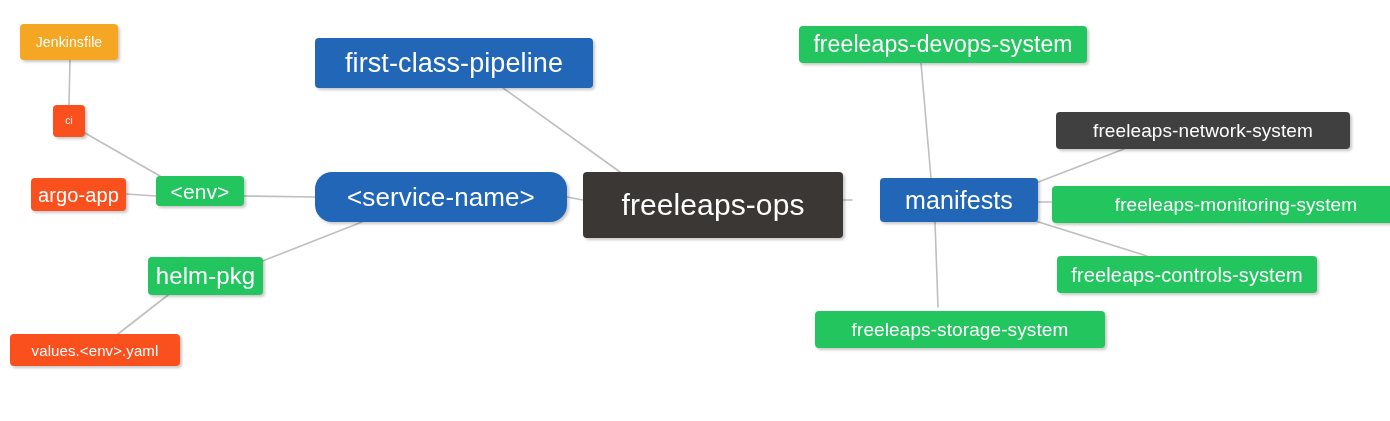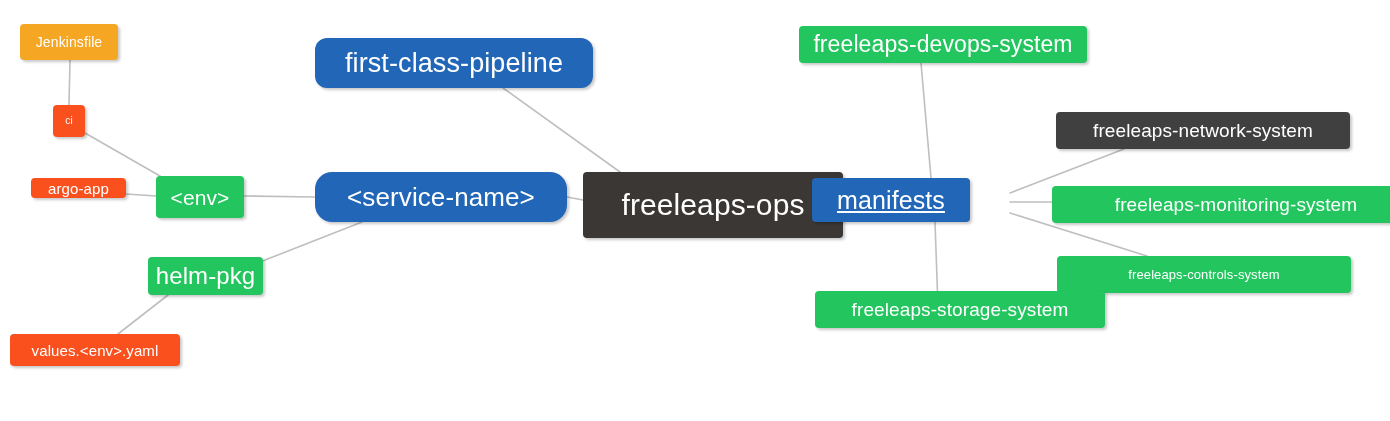--- a/index.html
+++ b/index.html
@@ -64,53 +64,53 @@
       <line x1="1010" y1="213" x2="1147" y2="256" stroke="#bfbfbf" stroke-width="1.6" stroke-linecap="round"></line>
       <line x1="935" y1="222" x2="938" y2="307" stroke="#bfbfbf" stroke-width="1.6" stroke-linecap="round"></line>
     </svg>
   <div id="node-layer">
       <div class="node" style="left: 20px; top: 24px; width: 98px; height: 36px; background: rgb(245, 166, 35); font-size: 14px;">
         <span class="node-label">Jenkinsfile</span>
       </div>
       <div class="node" style="left: 53px; top: 105px; width: 32px; height: 32px; background: rgb(249, 80, 30); font-size: 10px;">
         <span class="node-label">ci</span>
       </div>
-      <div class="node" style="left: 31px; top: 178px; width: 95px; height: 20px; background: rgb(249, 80, 30); font-size: 15px;">
+      <div class="node" style="left: 31px; top: 178px; width: 95px; height: 33px; background: rgb(249, 80, 30); font-size: 20px;">
         <span class="node-label">argo-app</span>
       </div>
-      <div class="node" style="left: 156px; top: 176px; width: 88px; height: 42px; background: rgb(34, 197, 94); font-size: 21px;">
+      <div class="node" style="left: 156px; top: 176px; width: 88px; height: 30px; background: rgb(34, 197, 94); font-size: 21px;">
         <span class="node-label">&lt;env&gt;</span>
       </div>
       <div class="node" style="left: 148px; top: 257px; width: 115px; height: 38px; background: rgb(34, 197, 94); font-size: 24px;">
         <span class="node-label">helm-pkg</span>
       </div>
       <div class="node" style="left: 10px; top: 334px; width: 170px; height: 32px; background: rgb(249, 80, 30); font-size: 15px; text-align: center;">
         <span class="node-label">values.&lt;env&gt;.yaml</span>
       </div>
-      <div class="node" style="left: 315px; top: 38px; width: 278px; height: 50px; background: rgb(33, 102, 183); font-size: 27px; border-radius: 12px;">
+      <div class="node" style="left: 315px; top: 38px; width: 278px; height: 50px; background: rgb(33, 102, 183); font-size: 27px;">
         <span class="node-label">first-class-pipeline</span>
       </div>
       <div class="node" style="left: 315px; top: 172px; width: 252px; height: 50px; background: rgb(33, 102, 183); font-size: 26px; border-radius: 17px;">
         <span class="node-label">&lt;service-name&gt;</span>
       </div>
       <div class="node" style="left: 583px; top: 172px; width: 260px; height: 66px; background: rgb(59, 55, 52); font-size: 30px;">
         <span class="node-label">freeleaps-ops</span>
       </div>
-      <div class="node" style="left: 812px; top: 178px; width: 158px; height: 44px; background: rgb(33, 102, 183); font-size: 25px; text-decoration: underline;">
+      <div class="node" style="left: 880px; top: 178px; width: 158px; height: 44px; background: rgb(33, 102, 183); font-size: 25px;">
         <span class="node-label">manifests</span>
       </div>
       <div class="node" style="left: 799px; top: 26px; width: 288px; height: 37px; background: rgb(34, 197, 94); font-size: 23px;">
         <span class="node-label">freeleaps-devops-system</span>
       </div>
       <div class="node" style="left: 1056px; top: 112px; width: 294px; height: 37px; background: #404040; font-size: 19px;">
         <span class="node-label">freeleaps-network-system</span>
       </div>
       <div class="node" style="left: 1052px; top: 186px; width: 368px; height: 37px; background: rgb(34, 197, 94); font-size: 19px;">
         <span class="node-label">freeleaps-monitoring-system</span>
       </div>
-      <div class="node" style="left: 1057px; top: 256px; width: 294px; height: 37px; background: rgb(34, 197, 94); font-size: 13px;">
+      <div class="node" style="left: 1057px; top: 256px; width: 260px; height: 37px; background: rgb(34, 197, 94); font-size: 20px;">
         <span class="node-label">freeleaps-controls-system</span>
       </div>
-      <div class="node" style="left: 815px; top: 291px; width: 290px; height: 37px; background: rgb(34, 197, 94); font-size: 19px;">
+      <div class="node" style="left: 815px; top: 311px; width: 290px; height: 37px; background: rgb(34, 197, 94); font-size: 19px;">
         <span class="node-label">freeleaps-storage-system</span>
       </div>
     </div>
 </div>
 
 </body></html>

